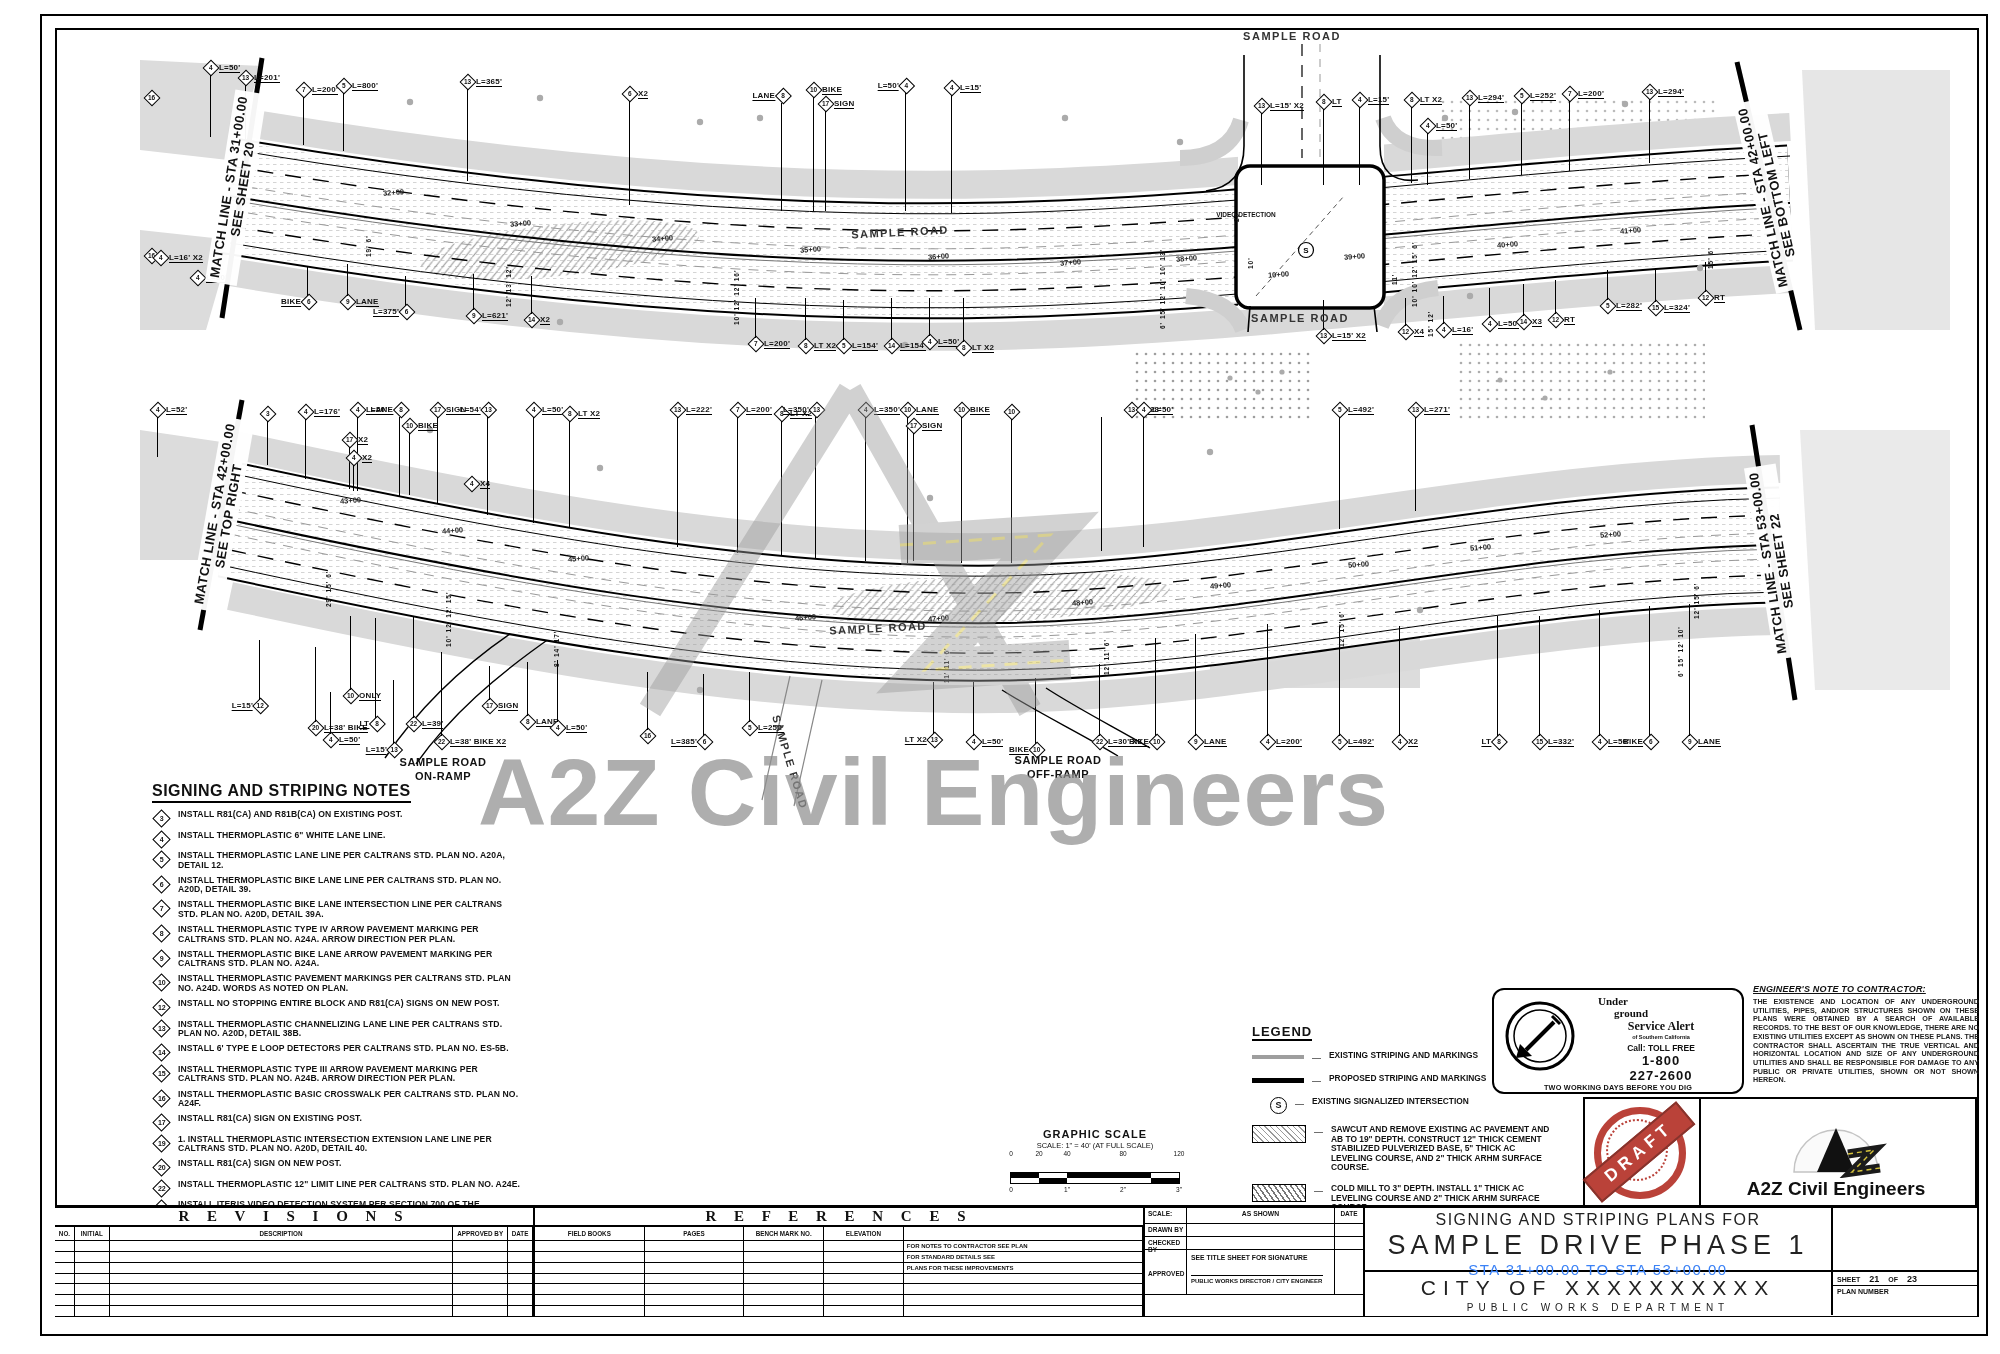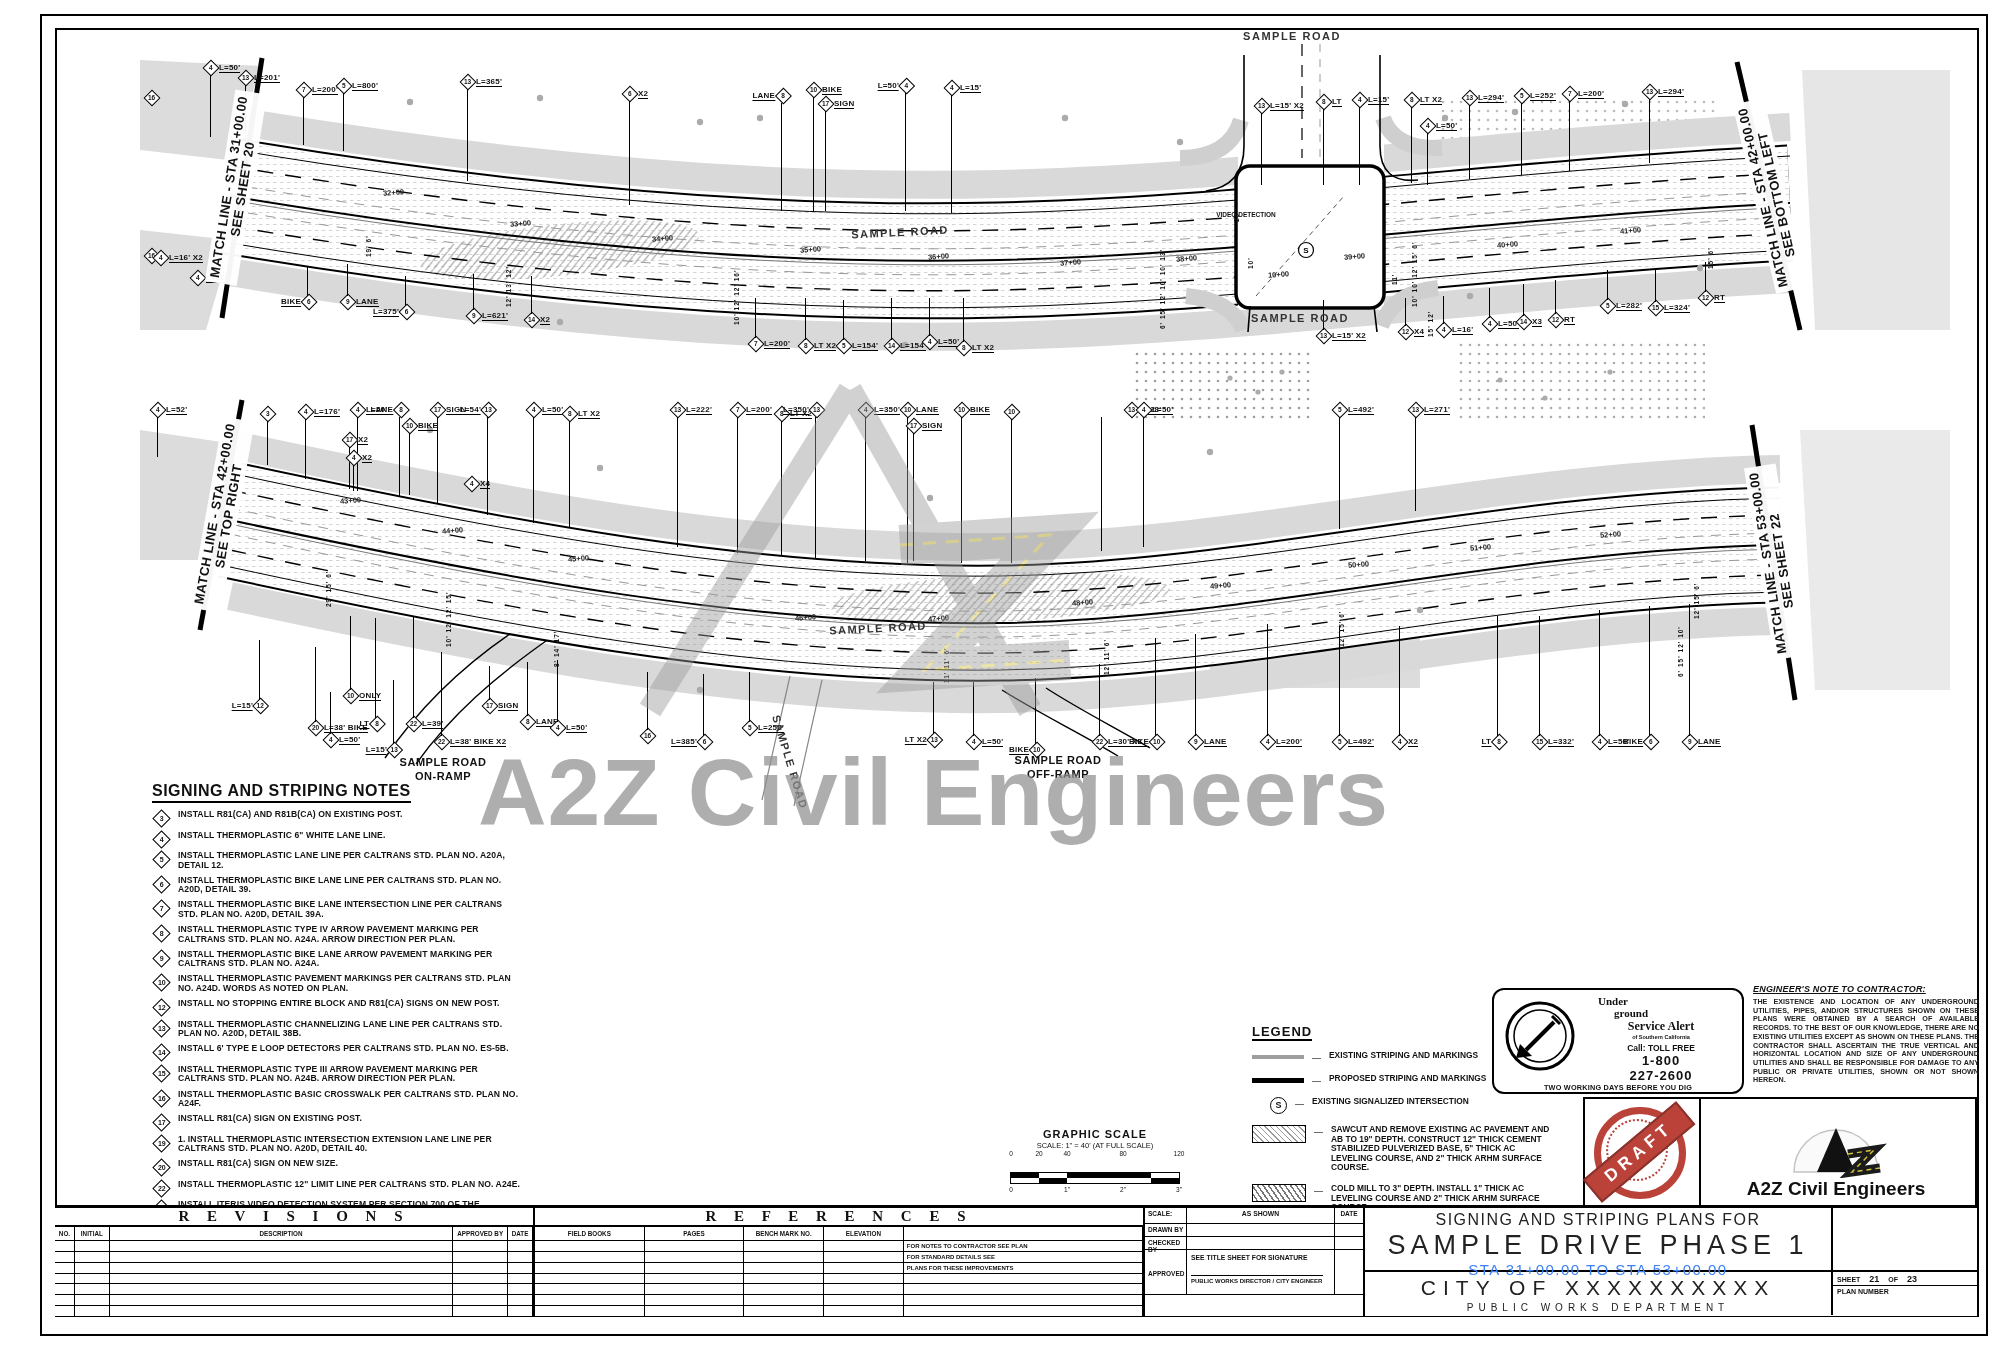--- a/index.html
+++ b/index.html
@@ -1073,21 +1073,21 @@
       <div class="note-item">
         <span class="ndia">
           <i>19</i>
         </span>
         <span class="ntext">1. INSTALL THERMOPLASTIC INTERSECTION EXTENSION LANE LINE PER CALTRANS STD. PLAN NO. A20D, DETAIL 40.</span>
       </div>
       <div class="note-item">
         <span class="ndia">
           <i>20</i>
         </span>
-        <span class="ntext">INSTALL R81(CA) SIGN ON NEW SIZE.</span>
+        <span class="ntext">INSTALL R81(CA) SIGN ON NEW POST.</span>
       </div>
       <div class="note-item">
         <span class="ndia">
           <i>22</i>
         </span>
         <span class="ntext">INSTALL THERMOPLASTIC 12" LIMIT LINE PER CALTRANS STD. PLAN NO. A24E.</span>
       </div>
       <div class="note-item">
         <span class="ndia">
           <i>24</i>

